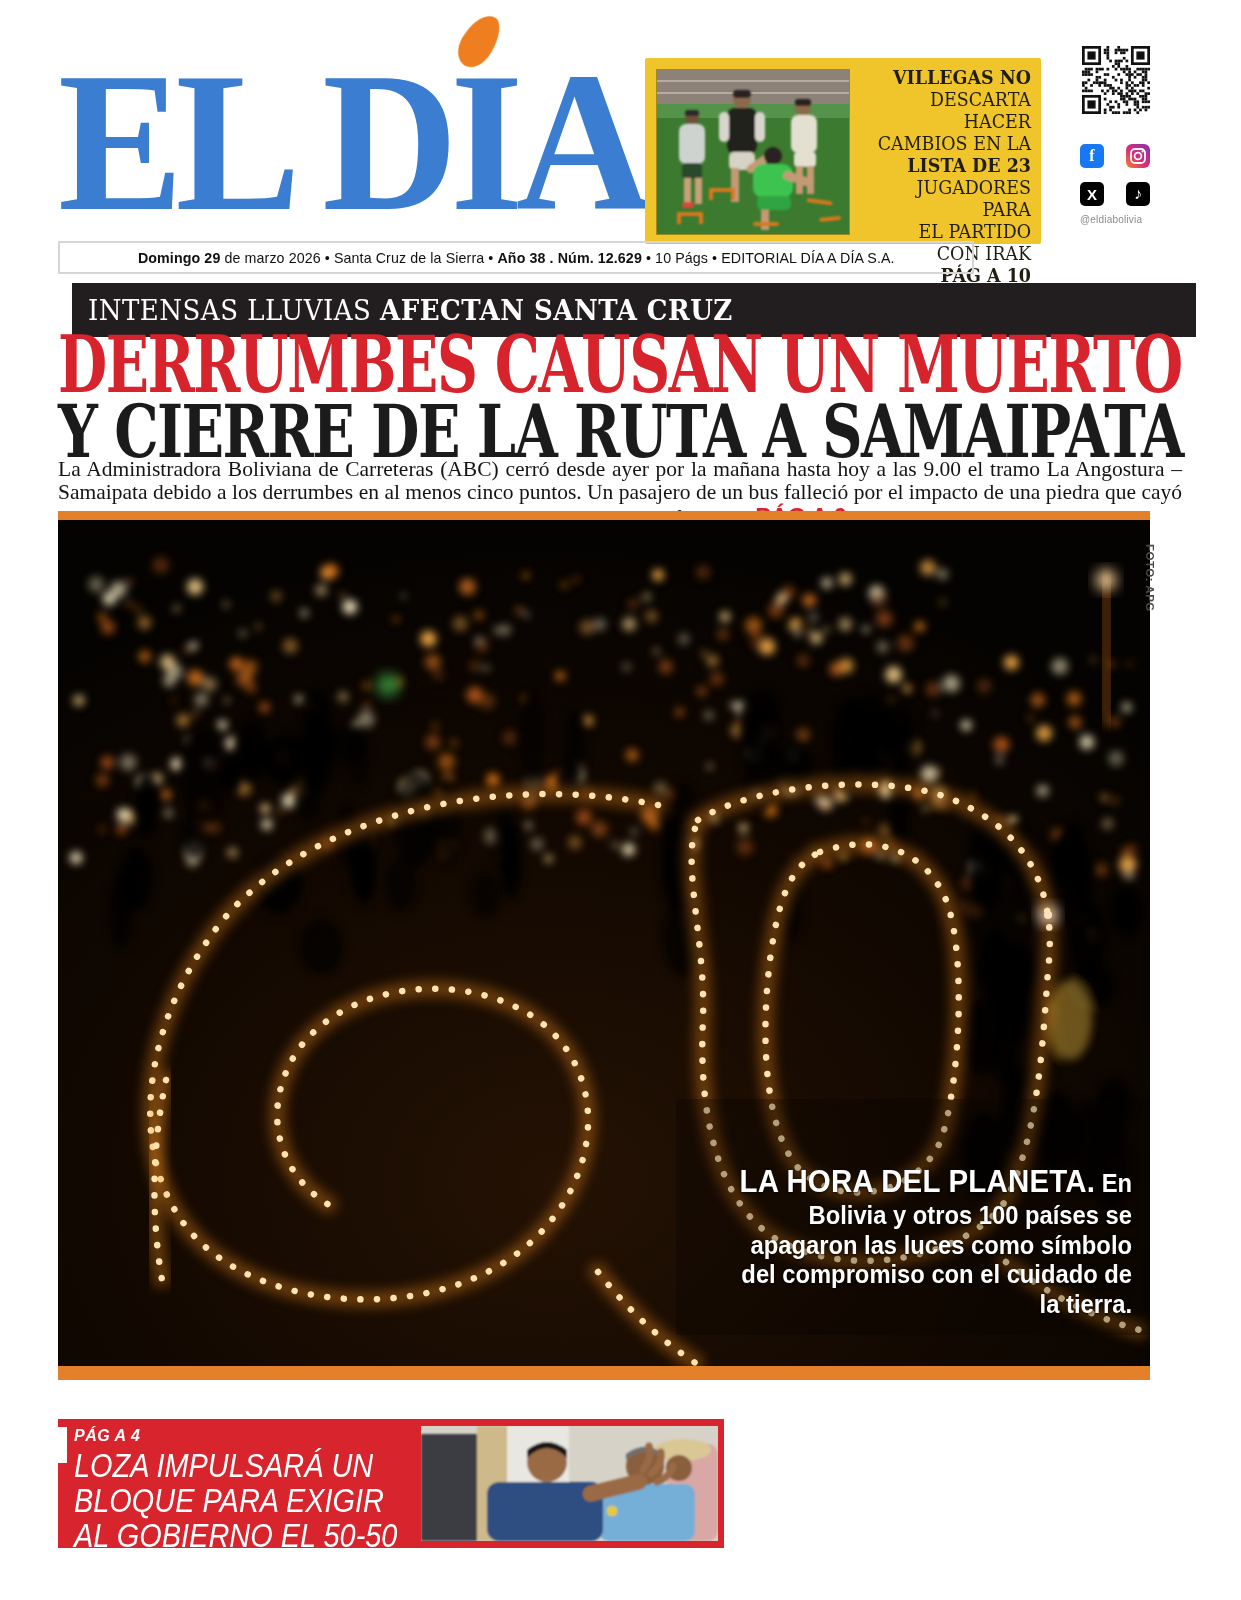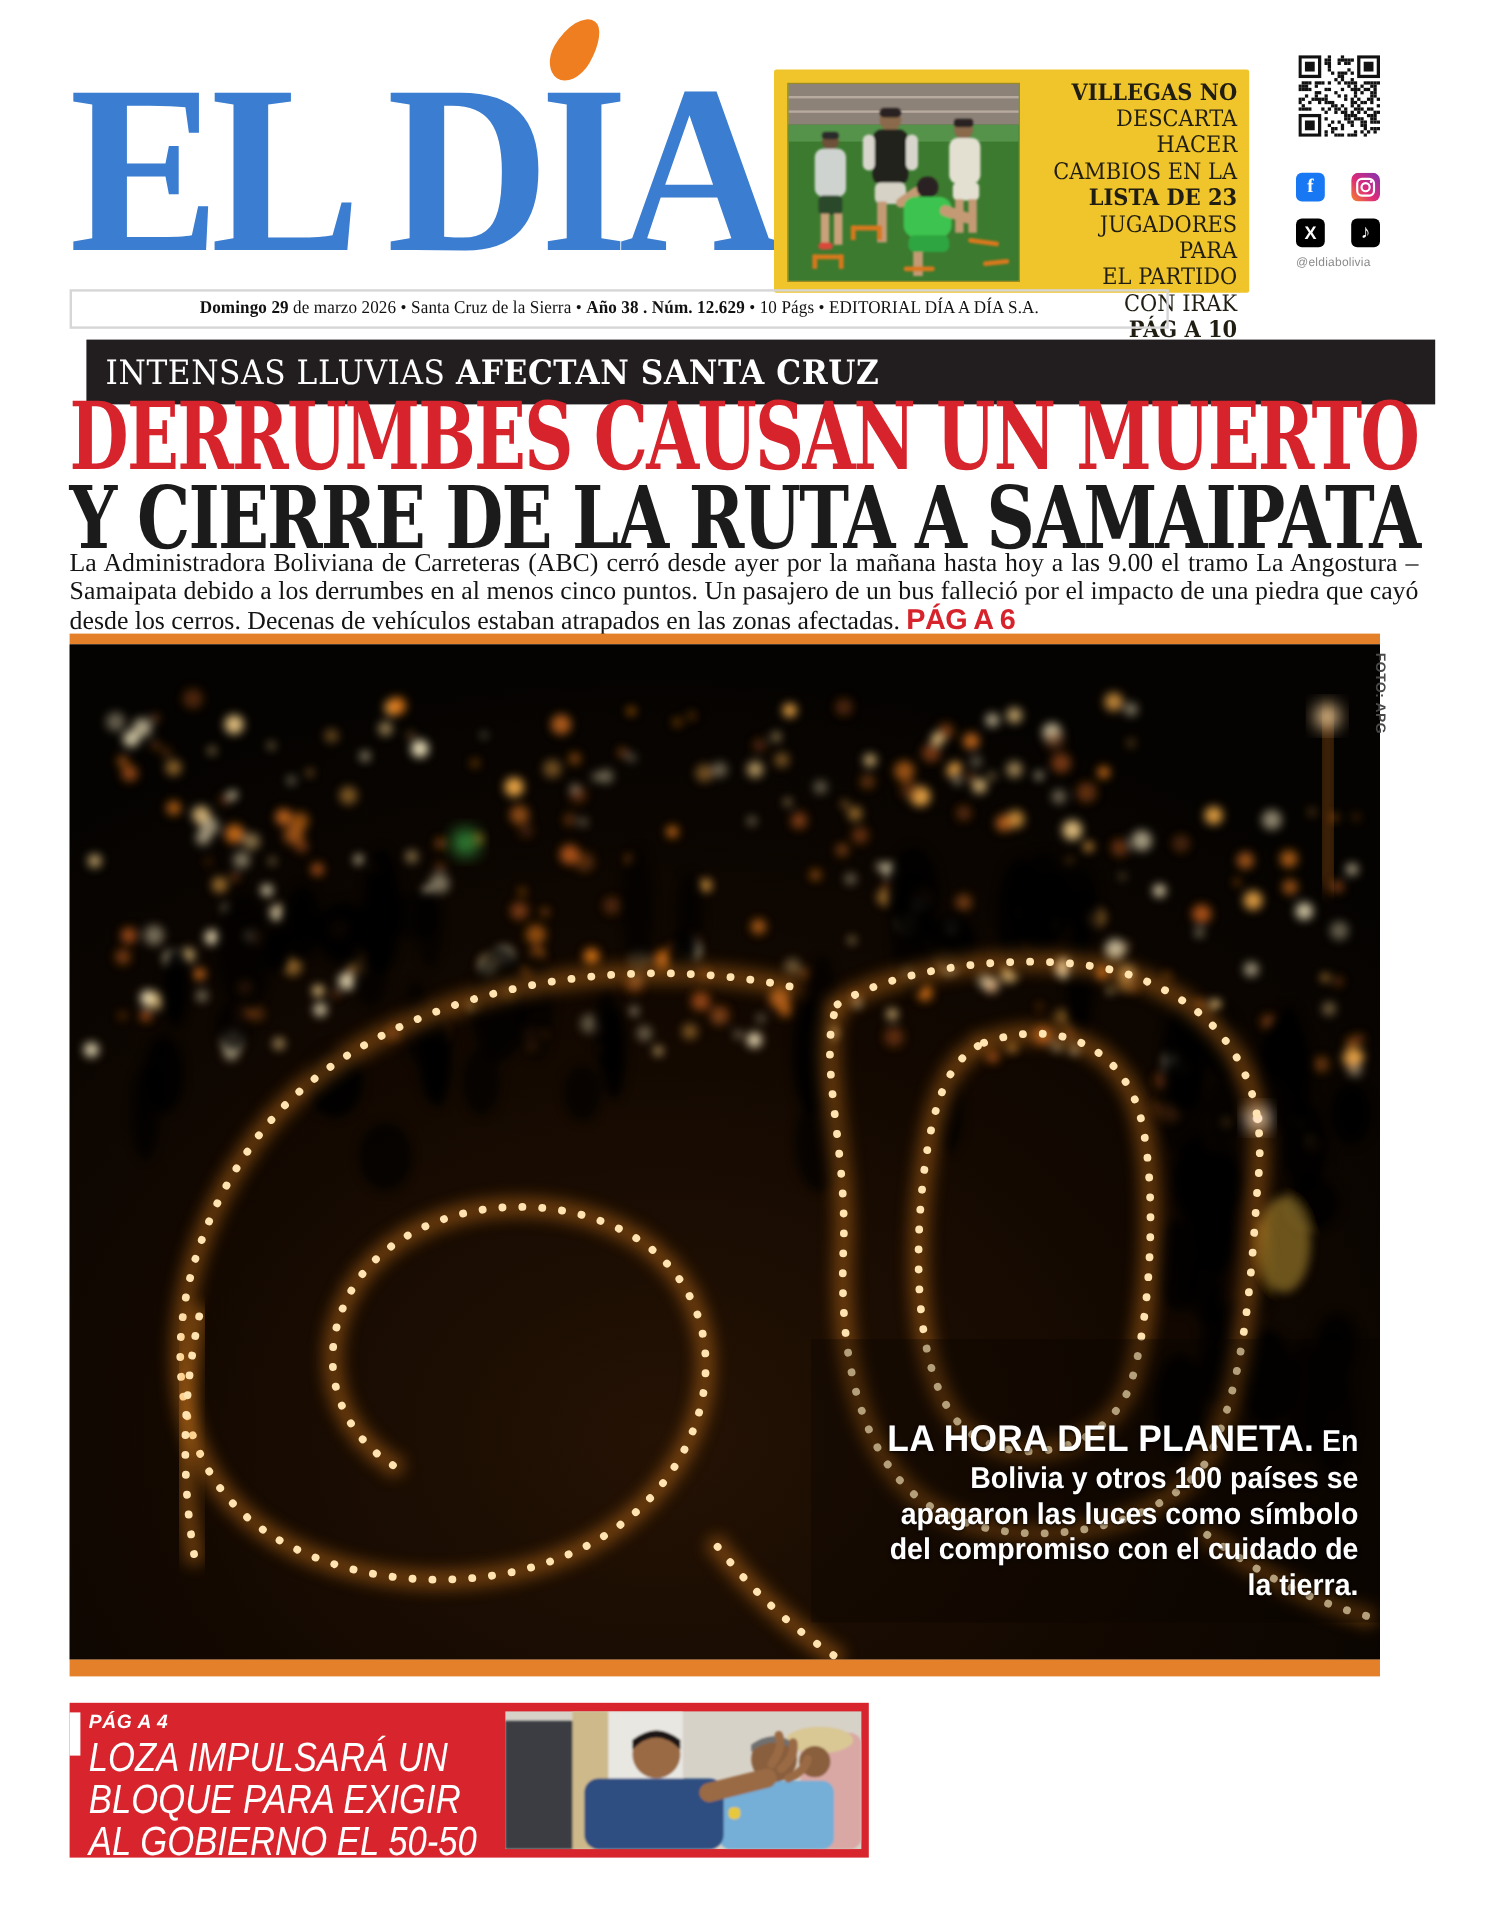--- a/index.html
+++ b/index.html
@@ -32,21 +32,21 @@
   .social-grid{display:grid;grid-template-columns:24px 24px;grid-gap:14px 22px;}
   .sicon{width:24px;height:24px;border-radius:5px;display:flex;align-items:center;justify-content:center;
          color:#fff;font-weight:bold;font-size:16px;line-height:1;}
   .sicon.fb{background:#1877F2;font-family:"Liberation Serif",serif;}
   .sicon.xx{background:#000;font-size:15px;}
   .sicon.tk{background:#000;font-size:16px;}
   .handle{margin-top:8px;font-size:10px;color:#8a8a8a;letter-spacing:.2px;}
 
   
   .dateline{position:absolute;left:58px;top:241px;width:916px;height:33px;border:2px solid #d6d6d6;
-            box-sizing:border-box;display:flex;align-items:center;justify-content:center;font-family:Liberation Serif, serif;}
+            box-sizing:border-box;display:flex;align-items:center;justify-content:center;}
   .dateline-inner{font-size:15px;letter-spacing:.1px;transform:scaleX(.95);color:#111;}
   .dateline-inner b{font-weight:bold;}
 
   
   .kicker{position:absolute;left:40px;top:283px;width:1124px;height:54px;background:var(--bar-black,#221E1F);
           box-sizing:border-box;display:flex;align-items:center;padding-left:16px;margin-left:32px;}
   .kicker-text{font-family:"DejaVu Serif",serif;font-size:28px;color:#fff;letter-spacing:.5px;
                transform:scaleX(.93);transform-origin:left center;white-space:nowrap;}
   .kicker-text .b{font-weight:bold;}
 
@@ -55,21 +55,21 @@
   .hl1{font-family:"DejaVu Serif",serif;font-weight:bold;font-size:78px;color:var(--headline-red,#D7232B);letter-spacing:-2px;}
   .hl2{font-family:"DejaVu Serif",serif;font-weight:bold;font-size:72px;color:#1b1b1b;letter-spacing:-2px;margin-top:-6px;}
 
   
   .lede{position:absolute;left:58px;top:436px;width:1124px;font-family:"Liberation Serif",serif;
         font-size:21.5px;line-height:23.5px;text-align:justify;color:#141414;}
   .lede .pageref{font-family:"Liberation Sans",sans-serif;font-weight:bold;color:var(--headline-red,#D7232B);
                  font-size:24px;letter-spacing:-.5px;}
 
   
-  .photo-wrap{position:absolute;left:58px;top:528px;width:1092px;height:642px;}
+  .photo-wrap{position:absolute;left:58px;top:511px;width:1092px;height:642px;}
   .strip{position:absolute;left:0;width:1092px;background:var(--strip-orange,#E5802A);}
   .strip.top{top:0;height:9px;}
   .strip.bottom{top:855px;height:14px;}
   .main-photo{position:absolute;left:0;top:9px;width:1092px;height:846px;background:#070402;}
   .credit{position:absolute;left:1156px;top:544px;transform:rotate(90deg);transform-origin:left top;
           font-size:11.5px;font-weight:bold;color:#4a4a4a;letter-spacing:.5px;white-space:nowrap;}
   .caption{position:absolute;left:618px;top:588px;width:474px;height:236px;background:rgba(5,2,0,.30);
            box-sizing:border-box;padding:16px 18px;display:flex;flex-direction:column;justify-content:flex-end;}
   .caption-text{color:#fff;text-align:right;font-weight:bold;font-size:25px;line-height:1.18;
                 transform:scaleX(.95);transform-origin:right bottom;text-shadow:0 1px 3px rgba(0,0,0,.8);}

